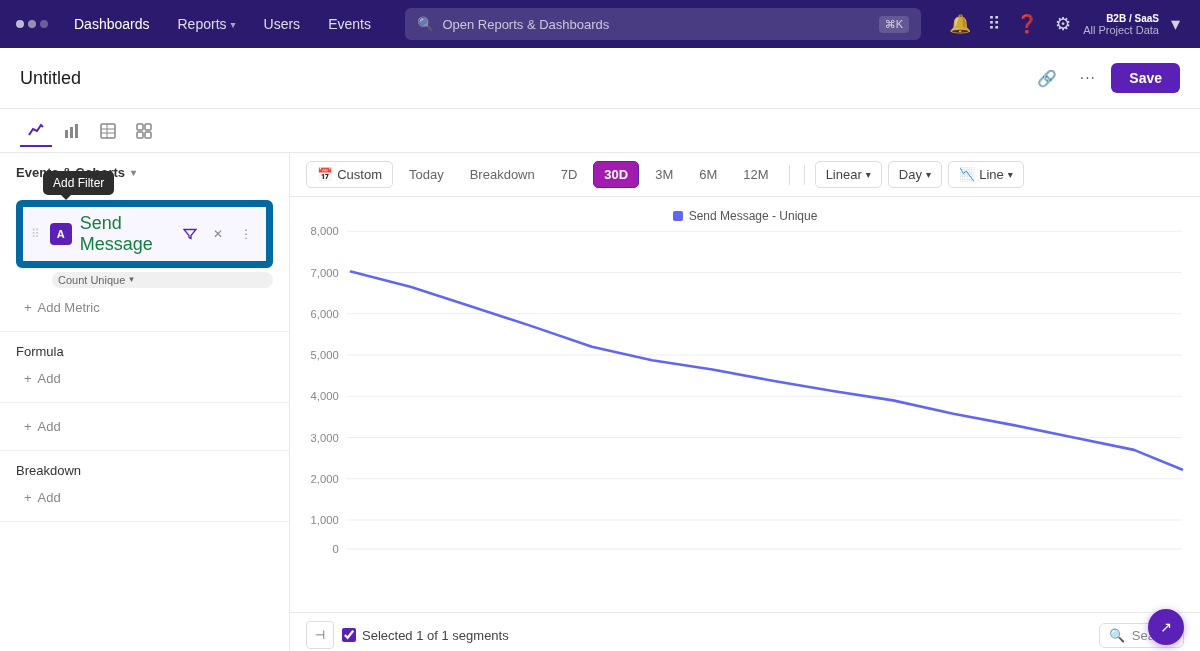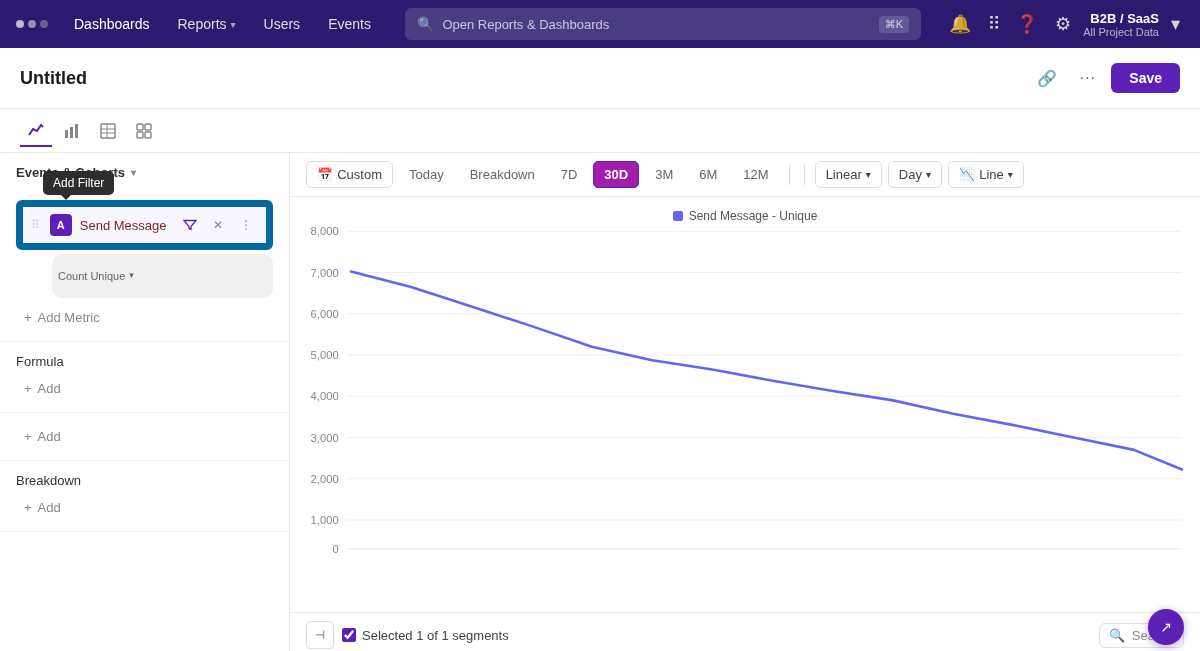--- a/index.html
+++ b/index.html
@@ -33,32 +33,32 @@
       gap: 8px;
       color: rgba(255,255,255,0.7);
       font-size: 13px;
       cursor: pointer;
     }
     .topnav-search .search-icon { font-size: 14px; }
     .topnav-search .shortcut { margin-left: auto; background: rgba(255,255,255,0.15); padding: 2px 6px; border-radius: 4px; font-size: 11px; }
     .topnav-right { display: flex; align-items: center; gap: 8px; margin-left: auto; }
     .topnav-icon-btn { color: rgba(255,255,255,0.8); font-size: 18px; cursor: pointer; padding: 4px; border-radius: 4px; }
     .project-info { color: #fff; text-align: right; cursor: pointer; }
-    .project-name { font-size: 13px; font-weight: 600; }
+    .project-name { font-size: 10px; font-weight: 600; }
     .project-sub { font-size: 11px; color: rgba(255,255,255,0.65); }
 
     
     .page-header {
       background: #fff;
       padding: 14px 20px;
       display: flex;
       align-items: center;
       border-bottom: 1px solid #e8e8e8;
     }
-    .page-title { font-size: 18px; font-weight: 700; color: #1a1a1a; flex: 1; }
+    .page-title { font-size: 18px; font-weight: 400; color: #1a1a1a; flex: 1; }
     .header-actions { display: flex; align-items: center; gap: 8px; }
     .icon-btn { width: 32px; height: 32px; border-radius: 6px; border: none; background: transparent; cursor: pointer; display: flex; align-items: center; justify-content: center; color: #666; font-size: 16px; }
     .save-btn { background: #5b21b6; color: #fff; border: none; border-radius: 6px; padding: 7px 18px; font-size: 14px; font-weight: 700; cursor: pointer; }
 
     
     .chart-type-tabs {
       background: #fff;
       padding: 0 20px;
       display: flex;
       align-items: center;
@@ -103,21 +103,21 @@
       border: 7px solid #0369a1;
       margin-bottom: 6px;
       position: relative;
     }
     .metric-badge {
       width: 22px; height: 22px; border-radius: 4px;
       background: #5b21b6; color: #fff;
       display: flex; align-items: center; justify-content: center;
       font-size: 11px; font-weight: 700; flex-shrink: 0;
     }
-    .metric-name { font-size: 13px; color: #7f1d1d; flex: 1; }
+    .metric-name { font-size: 18px; color: #15803d; flex: 1; }
     .metric-actions { display: flex; gap: 4px; }
     .metric-action-btn { width: 24px; height: 24px; border-radius: 4px; border: none; background: transparent; cursor: pointer; display: flex; align-items: center; justify-content: center; color: #888; font-size: 12px; }
 
     
     .tooltip-popup {
       position: absolute;
       top: -36px;
       left: 20px;
       background: #2d2d2d;
       color: #fff;
@@ -134,21 +134,21 @@
       left: 18px;
       border-left: 5px solid transparent;
       border-right: 5px solid transparent;
       border-top: 5px solid #2d2d2d;
     }
 
     .count-unique-badge {
       display: flex; align-items: flex-start; gap: 4px;
       font-size: 11px; color: #666;
       background: #f0f0f0;
-      padding: 16px 6px;
+      padding: 2px 6px;
       border-radius: 10px;
       cursor: pointer;
       margin-top: 4px;
     }
 
     .add-metric-btn {
       display: flex; align-items: center; gap: 6px;
       color: #888; font-size: 13px; cursor: pointer;
       padding: 4px 8px; border-radius: 4px;
     }

